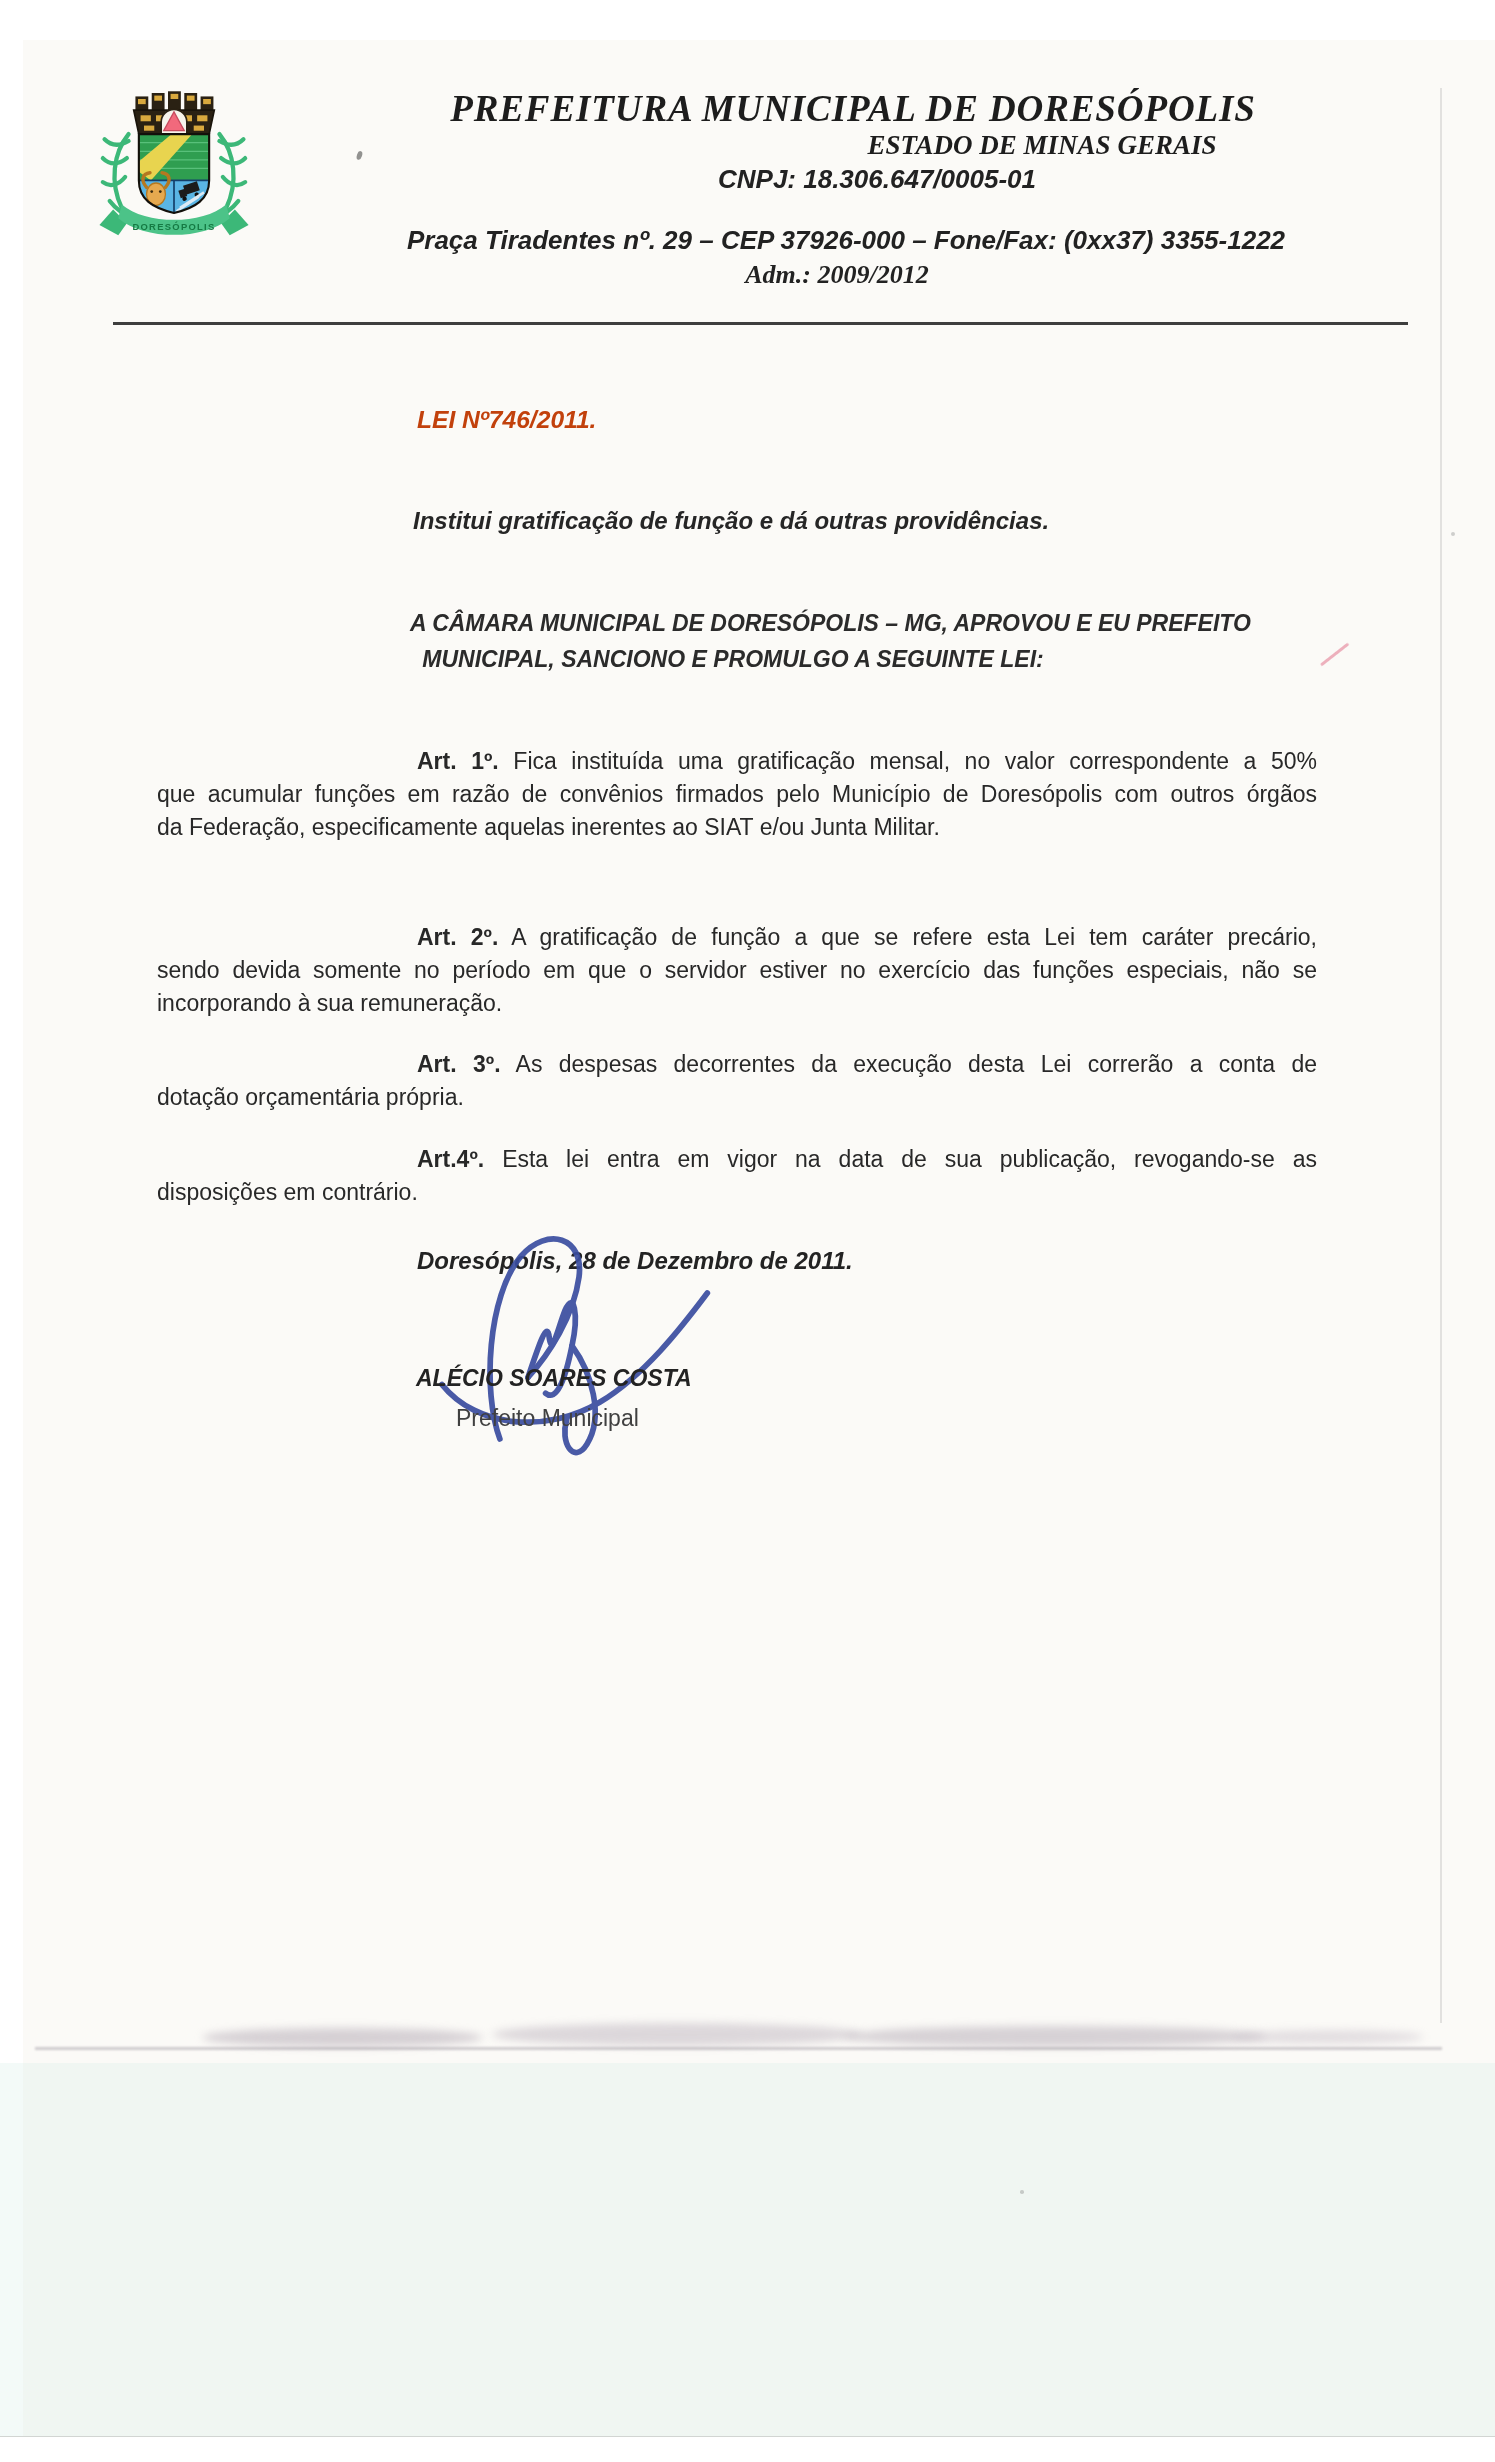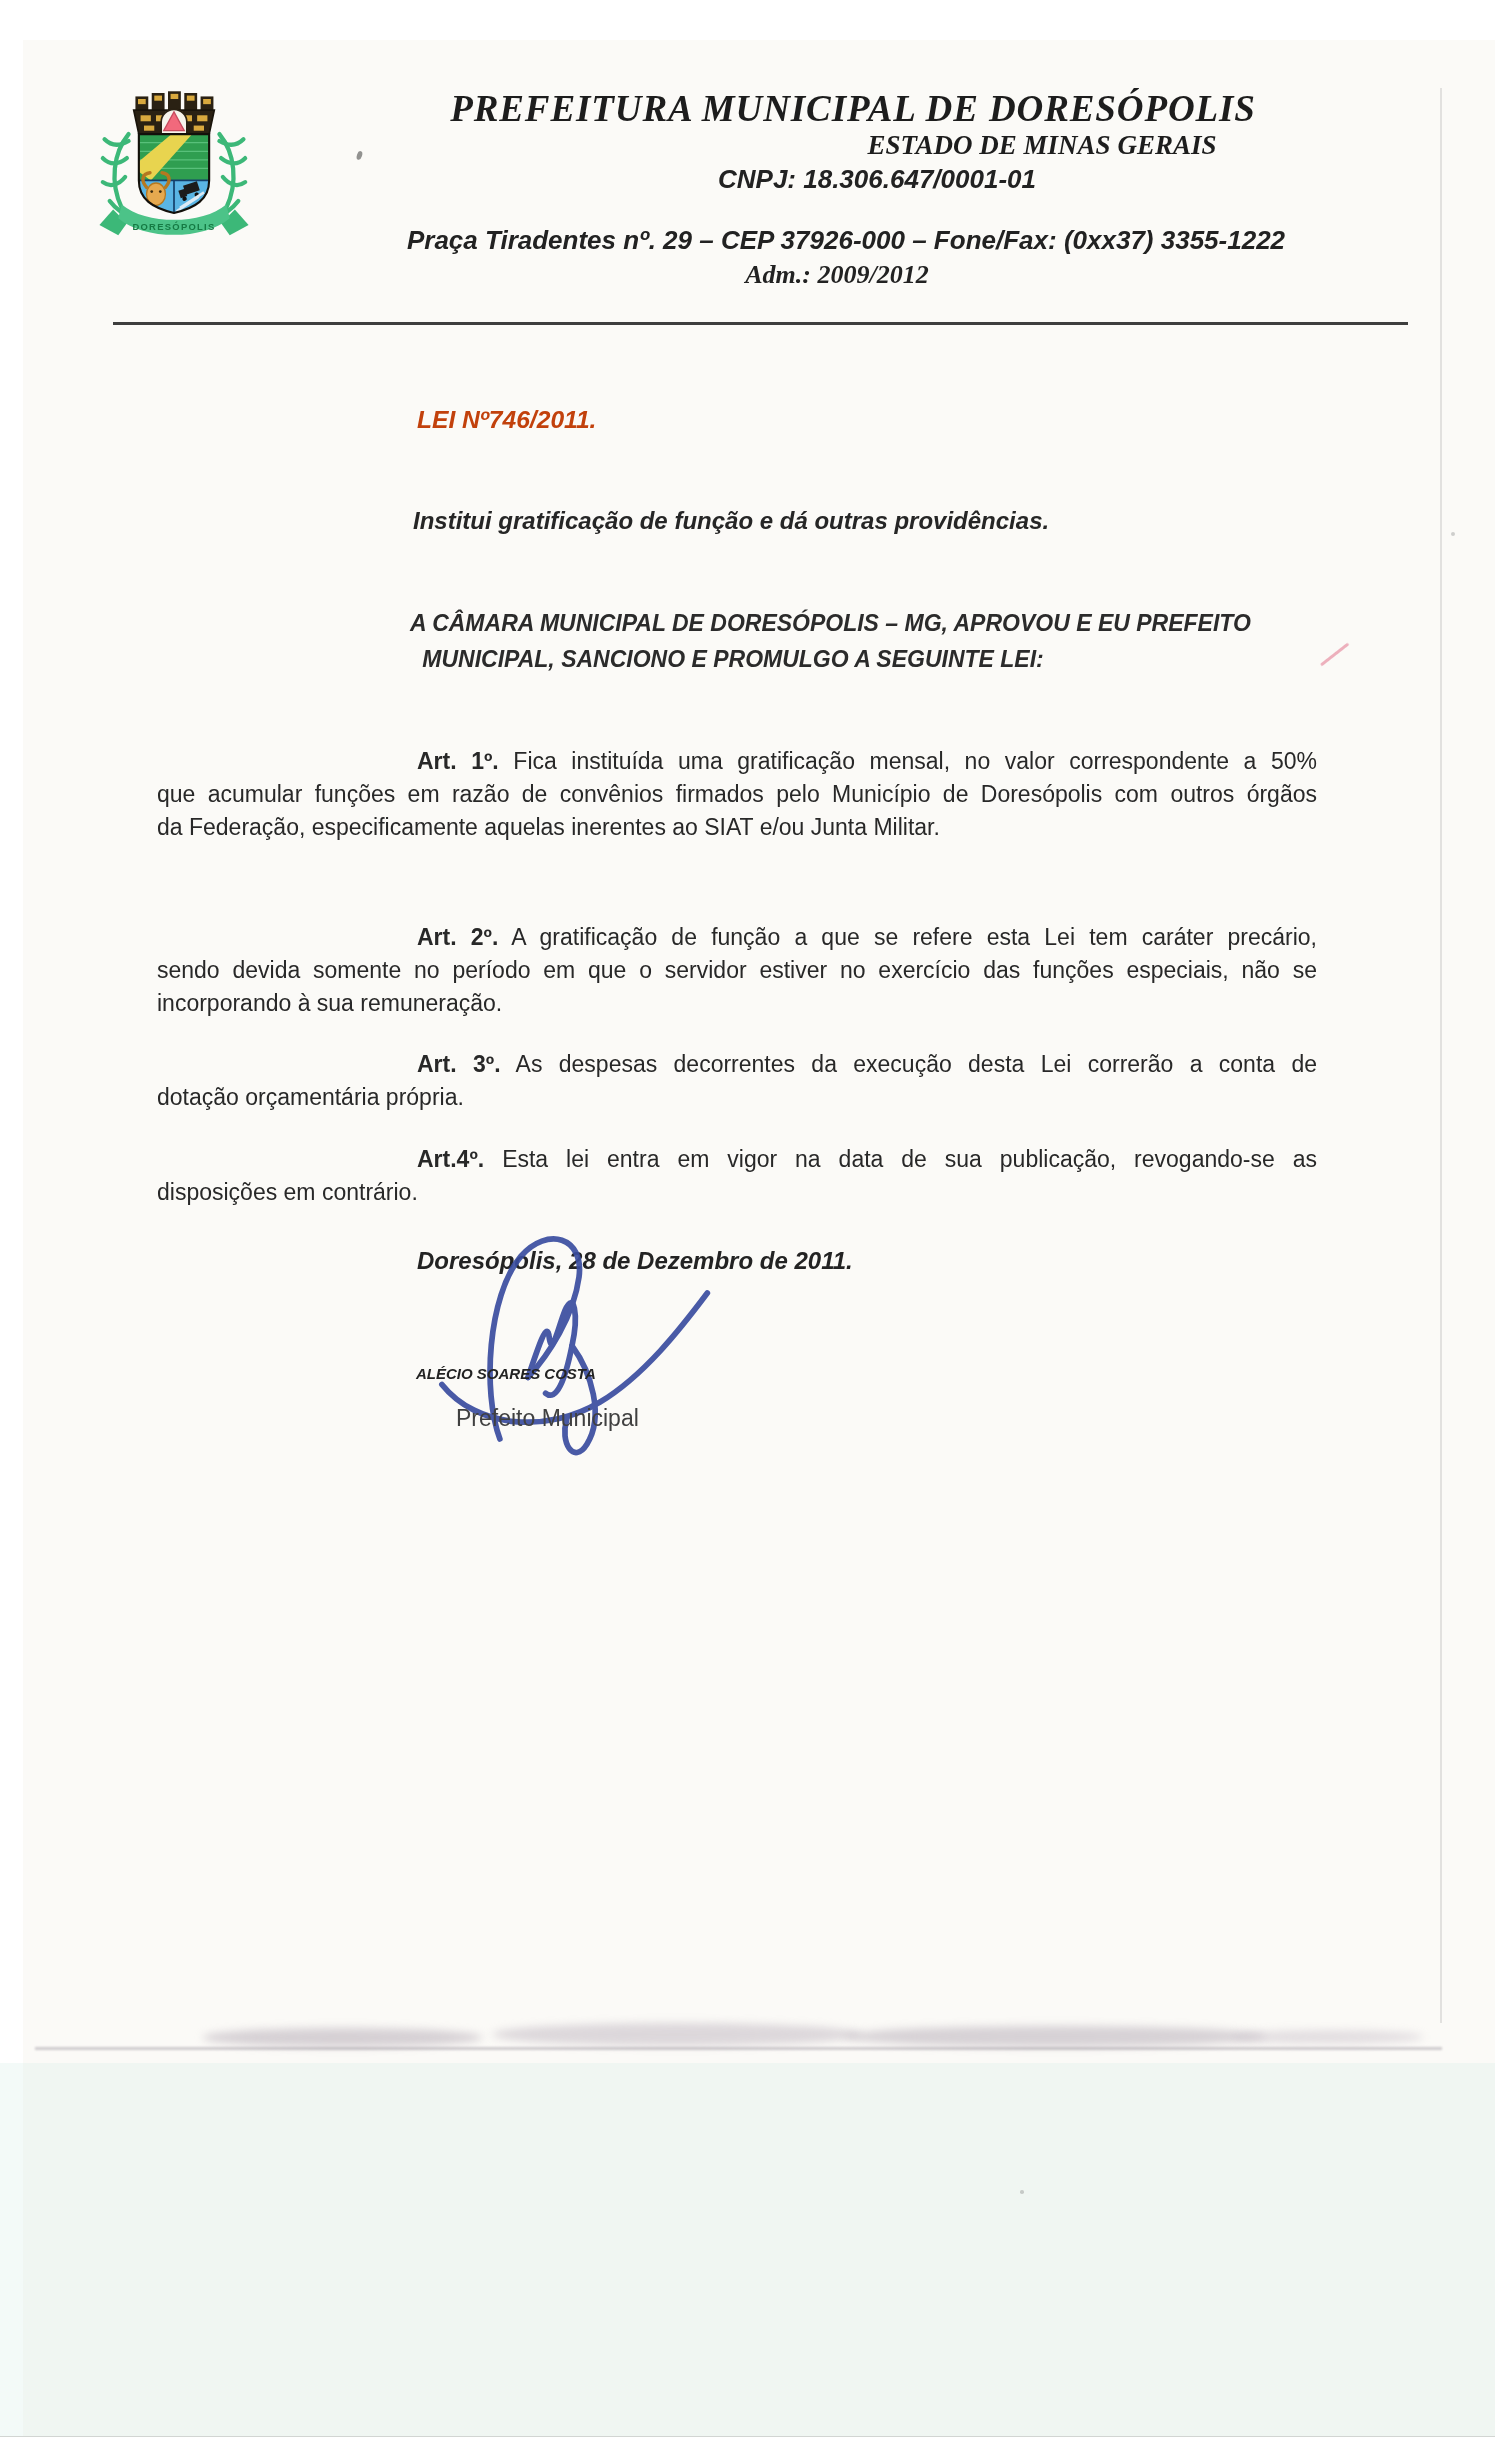--- a/index.html
+++ b/index.html
@@ -109,21 +109,21 @@
       <g stroke="#ddeaf4" stroke-width="3">
         <line x1="112" y1="148" x2="140" y2="130"></line>
           <line x1="108" y1="152" x2="134" y2="135"></line>
       </g>
       <path d="M64 62 H146 V116 C146 138 130 148 105 154 C80 148 64 138 64 116 Z" fill="none" stroke="#13100a" stroke-width="2.5"></path>
     </g>
   </svg>
 
   <div class="t c serif b title" style="left:853px;top:87px;">PREFEITURA MUNICIPAL DE DORESÓPOLIS</div>
   <div class="t c serif b sub1" style="left:1042px;top:130px;">ESTADO DE MINAS GERAIS</div>
-  <div class="t c b sub2" style="left:877px;top:164px;">CNPJ: 18.306.647/0001-01</div>
+  <div class="t c b sub2" style="left:877px;top:164px;">CNPJ: 18.306.647/0005-01</div>
   <div class="t c b sub2" style="left:846px;top:225px;">Praça Tiradentes nº. 29 – CEP 37926-000 – Fone/Fax: (0xx37) 3355-1222</div>
   <div class="t c serif b sub2" style="left:837px;top:260px;">Adm.: 2009/2012</div>
   <div class="rule"></div>
 
   <div class="t b" style="left:417px;top:406px;font-size:24.6px;color:#c2410c;">LEI Nº746/2011.</div>
 
   <div class="t" style="left:410px;top:605px;">
     <div class="b" style="font-size:23px;line-height:36px;">A CÂMARA MUNICIPAL DE DORESÓPOLIS – MG, APROVOU E EU PREFEITO</div>
     <div class="b" style="font-size:23px;line-height:36px;text-indent:12.3px;">MUNICIPAL, SANCIONO E PROMULGO A SEGUINTE LEI:</div>
   </div>
@@ -156,21 +156,21 @@
 
   <svg class="sig" width="334" height="264" viewBox="0 0 380 300">
     <g fill="none" stroke="#3a4da0" stroke-width="6.5" stroke-linecap="round" opacity="0.92">
       <path d="M100 258 C 80 205, 86 95, 124 50 C 154 16, 196 28, 190 74 C 184 118, 156 162, 132 188"></path>
       <path d="M132 188 C 144 152, 154 122, 156 142 C 159 166, 166 132, 174 112 C 184 88, 190 116, 182 152 C 174 192, 164 216, 152 206"></path>
       <path d="M34 196 C 74 246, 154 252, 214 216 C 264 186, 306 132, 336 92"></path>
       <path d="M182 152 C 204 182, 219 232, 199 264 C 184 288, 168 262, 176 236"></path>
     </g>
   </svg>
 
-  <div class="t b" style="left:416px;top:1365px;font-size:15px;color:#232323;">ALÉCIO SOARES COSTA</div>
+  <div class="t b" style="left:416px;top:1365px;font-size:23px;color:#232323;">ALÉCIO SOARES COSTA</div>
   <div class="t" style="left:456px;top:1405px;font-size:23px;color:#404040;">Prefeito Municipal</div>
 
   <div class="penmark"></div>
   <div class="speck" style="left:357px;top:151px;width:5.3px;height:8.8px;background:rgba(60,60,60,.55);transform:rotate(18deg);"></div>
   <div class="speck" style="left:1451px;top:532px;width:4.4px;height:4.4px;background:rgba(140,140,140,.4);"></div>
   <div class="speck" style="left:1020px;top:2190px;width:3.5px;height:3.5px;background:rgba(120,120,120,.35);"></div>
 
   <div class="crease">
     <div class="smudge" style="left:202px;top:8.8px;width:281px;height:19.3px;background:#b7aeb8;opacity:.55;"></div>
     <div class="smudge" style="left:492px;top:3.5px;width:369px;height:23px;background:#beb5bf;opacity:.5;"></div>

